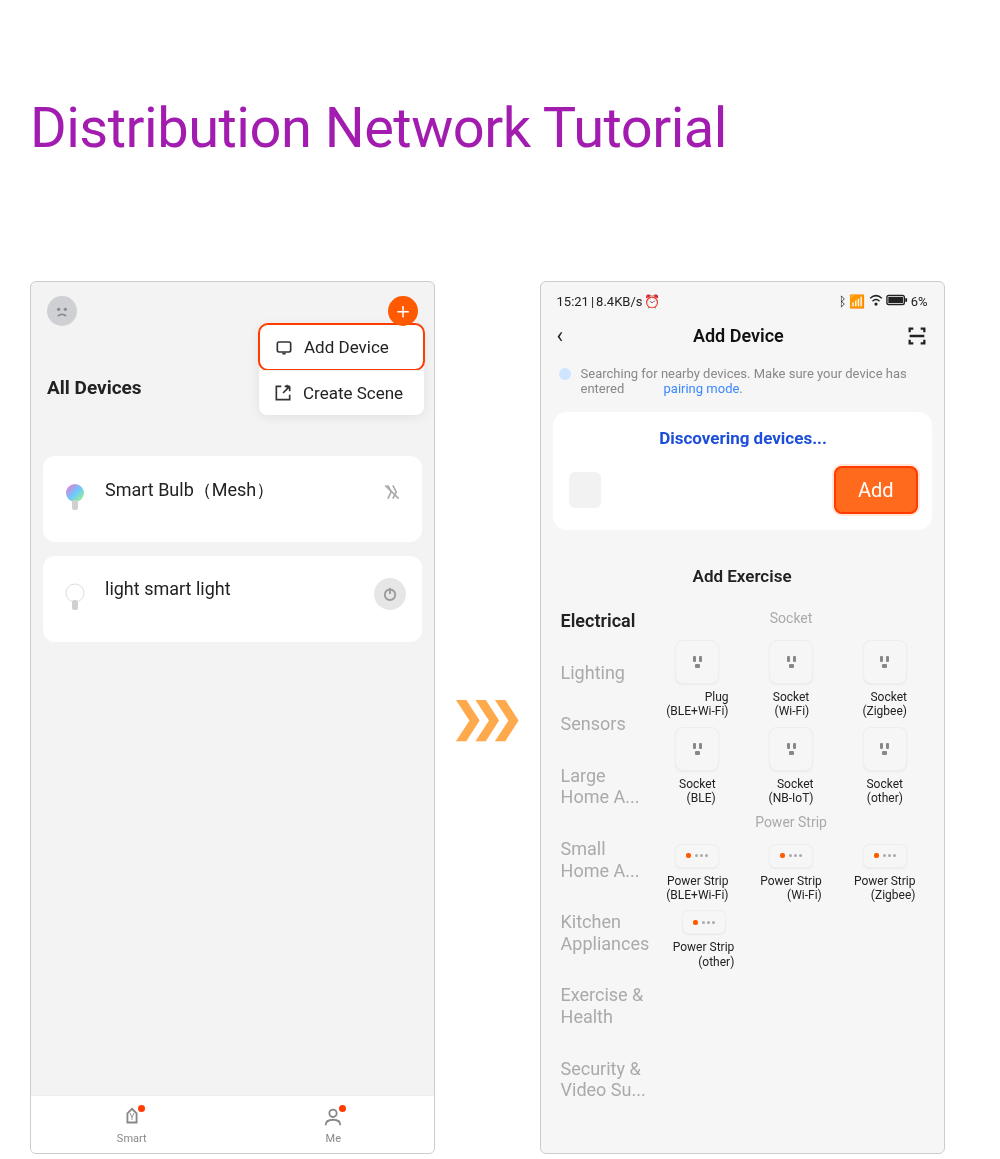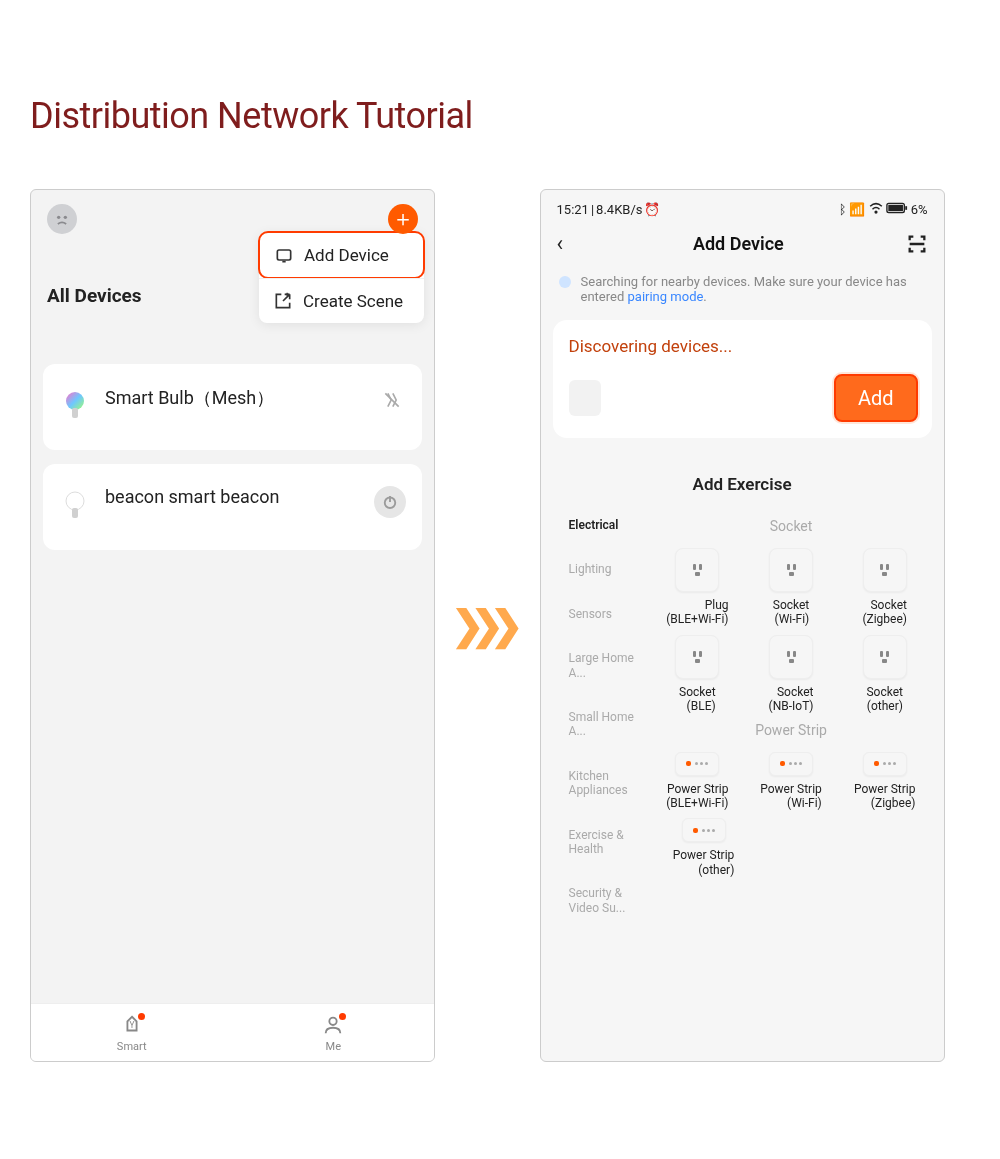--- a/index.html
+++ b/index.html
@@ -1,19 +1,19 @@
 <!DOCTYPE html>
 <html><head>
 <meta charset="utf-8">
 <style>
   * { box-sizing: border-box; margin: 0; padding: 0; }
   body { font-family: -apple-system, BlinkMacSystemFont, "Segoe UI", Roboto, sans-serif; background: #fff; width: 1000px; }
   
   .page { padding: 30px; }
-  .title { font-size: 36px; font-weight: 400; color: #7f1d1d; margin-top: 65px; margin-bottom: 52px; letter-spacing: -0.5px;}
+  .title { font-size: 56px; font-weight: 400; color: #a21caf; margin-top: 65px; margin-bottom: 120px; letter-spacing: -0.5px;}
   .row { display: flex; align-items: center; gap: 16px; }
   
   .phone {
     width: 405px; height: 873px; border: 1px solid #ccc; border-radius: 6px;
     background: #f3f3f3; position: relative; overflow: hidden; flex-shrink: 0;
   }
   
   
   .s1-top { display: flex; justify-content: space-between; align-items: center; padding: 14px 16px 0 16px; }
   .s1-avatar { width: 30px; height: 30px; border-radius: 50%; background: #cfd0d3; display:flex; align-items:center; justify-content:center; }
@@ -51,32 +51,32 @@
   .s2-status-left { display:flex; align-items:center; gap:2px;}
   .s2-status-right { display:flex; align-items:center; gap:3px; font-size:13px;}
   
   .s2-nav { display: flex; align-items: center; padding: 6px 16px 18px 16px; }
   .s2-back { font-size: 22px; color: #222; padding-right: 8px; }
   .s2-nav-title { flex: 1; text-align: center; font-size: 18px; font-weight: 600; color: #111; }
   .s2-scan { width: 22px; height: 22px; }
   
   .s2-info { display: flex; align-items: flex-start; gap: 10px; padding: 0 18px 16px 18px; font-size: 13px; color: #888;}
   .s2-info-dot { width: 12px; height: 12px; border-radius: 50%; background: #cfe4ff; margin-top: 2px; flex-shrink:0;}
-  .s2-info a { color: #3a87ff; text-decoration: none;}
+  .s2-info a { color: #3a87ff; text-decoration: none; margin-left: 36px;}
   
   .s2-discover { margin: 0 12px; background: #fff; border-radius: 14px; padding: 16px 14px 16px 16px; }
-  .s2-disc-title { font-size: 17px; font-weight: 400; color: #c2410c; margin-bottom: 18px;}
+  .s2-disc-title { font-size: 17px; font-weight: 700; color: #1d4ed8; margin-bottom: 18px; text-align: center;}
   .s2-disc-row { display:flex; align-items:center; justify-content: space-between;}
   .s2-disc-device { width: 32px; height: 36px; background: #f2f2f2; border-radius: 6px;}
   .s2-add-btn { background: #ff6a1c; color: #fff; border-radius: 8px; padding: 10px 22px; font-size: 20px; border: 2px solid #ff3b00; box-shadow: 0 0 0 2px rgba(255,90,0,0.15);}
   
   .s2-manual-title { text-align: center; font-size: 17px; font-weight: 600; color: #222; padding: 36px 0 24px 0;}
   
   .s2-body { display: flex; padding: 0 0 0 0; }
-  .s2-cats { width: 110px; display: flex; flex-direction: column; padding-left: 28px; gap: 30px; font-size: 12px; }
+  .s2-cats { width: 110px; display: flex; flex-direction: column; padding-left: 20px; gap: 30px; font-size: 18px; }
   .s2-cat { color: #aaa; line-height: 1.2; }
   .s2-cat.active { color: #222; font-weight: 600;}
   
   .s2-grid { flex: 1; padding-right: 12px;}
   .s2-subhead { text-align: center; color: #aaa; font-size: 14px; margin-bottom: 14px;}
   .s2-prod-row { display: flex; justify-content: space-around; margin-bottom: 8px;}
   .s2-prod { width: 90px; display: flex; flex-direction: column; align-items: center; gap: 6px;}
   .s2-prod-icon { width: 44px; height: 44px; background: #f6f6f6; border: 1px solid #eee; border-radius: 8px; display:flex; align-items:center; justify-content:center; font-size: 11px; color:#888; box-shadow: 0 1px 2px rgba(0,0,0,0.05);}
   .s2-prod-label { font-size: 12px; color: #222; text-align: right; line-height: 1.2;}
   .socket-dots { display:flex; flex-direction:column; align-items:center; gap:2px;}
@@ -156,21 +156,21 @@
               </svg>
           </div>
         </div>
         <div class="s1-card">
           <div class="s1-bulb">
             <svg viewBox="0 0 24 32" width="24" height="32">
                 <ellipse cx="12" cy="10" rx="9" ry="9" fill="#fff" stroke="#ddd"></ellipse>
                 <rect x="9" y="17" width="6" height="10" fill="#d0d0d0" rx="2"></rect>
               </svg>
           </div>
-          <div class="s1-card-name">beacon smart beacon</div>
+          <div class="s1-card-name">light smart light</div>
           <div class="s1-power">
             <svg viewBox="0 0 24 24" width="18" height="18" fill="none" stroke="#9b9b9b" stroke-width="2.5">
                 <circle cx="12" cy="13" r="7"></circle>
                 <line x1="12" y1="4" x2="12" y2="12"></line>
               </svg>
           </div>
         </div>
       </div>
 
       <div class="s1-tabbar">

